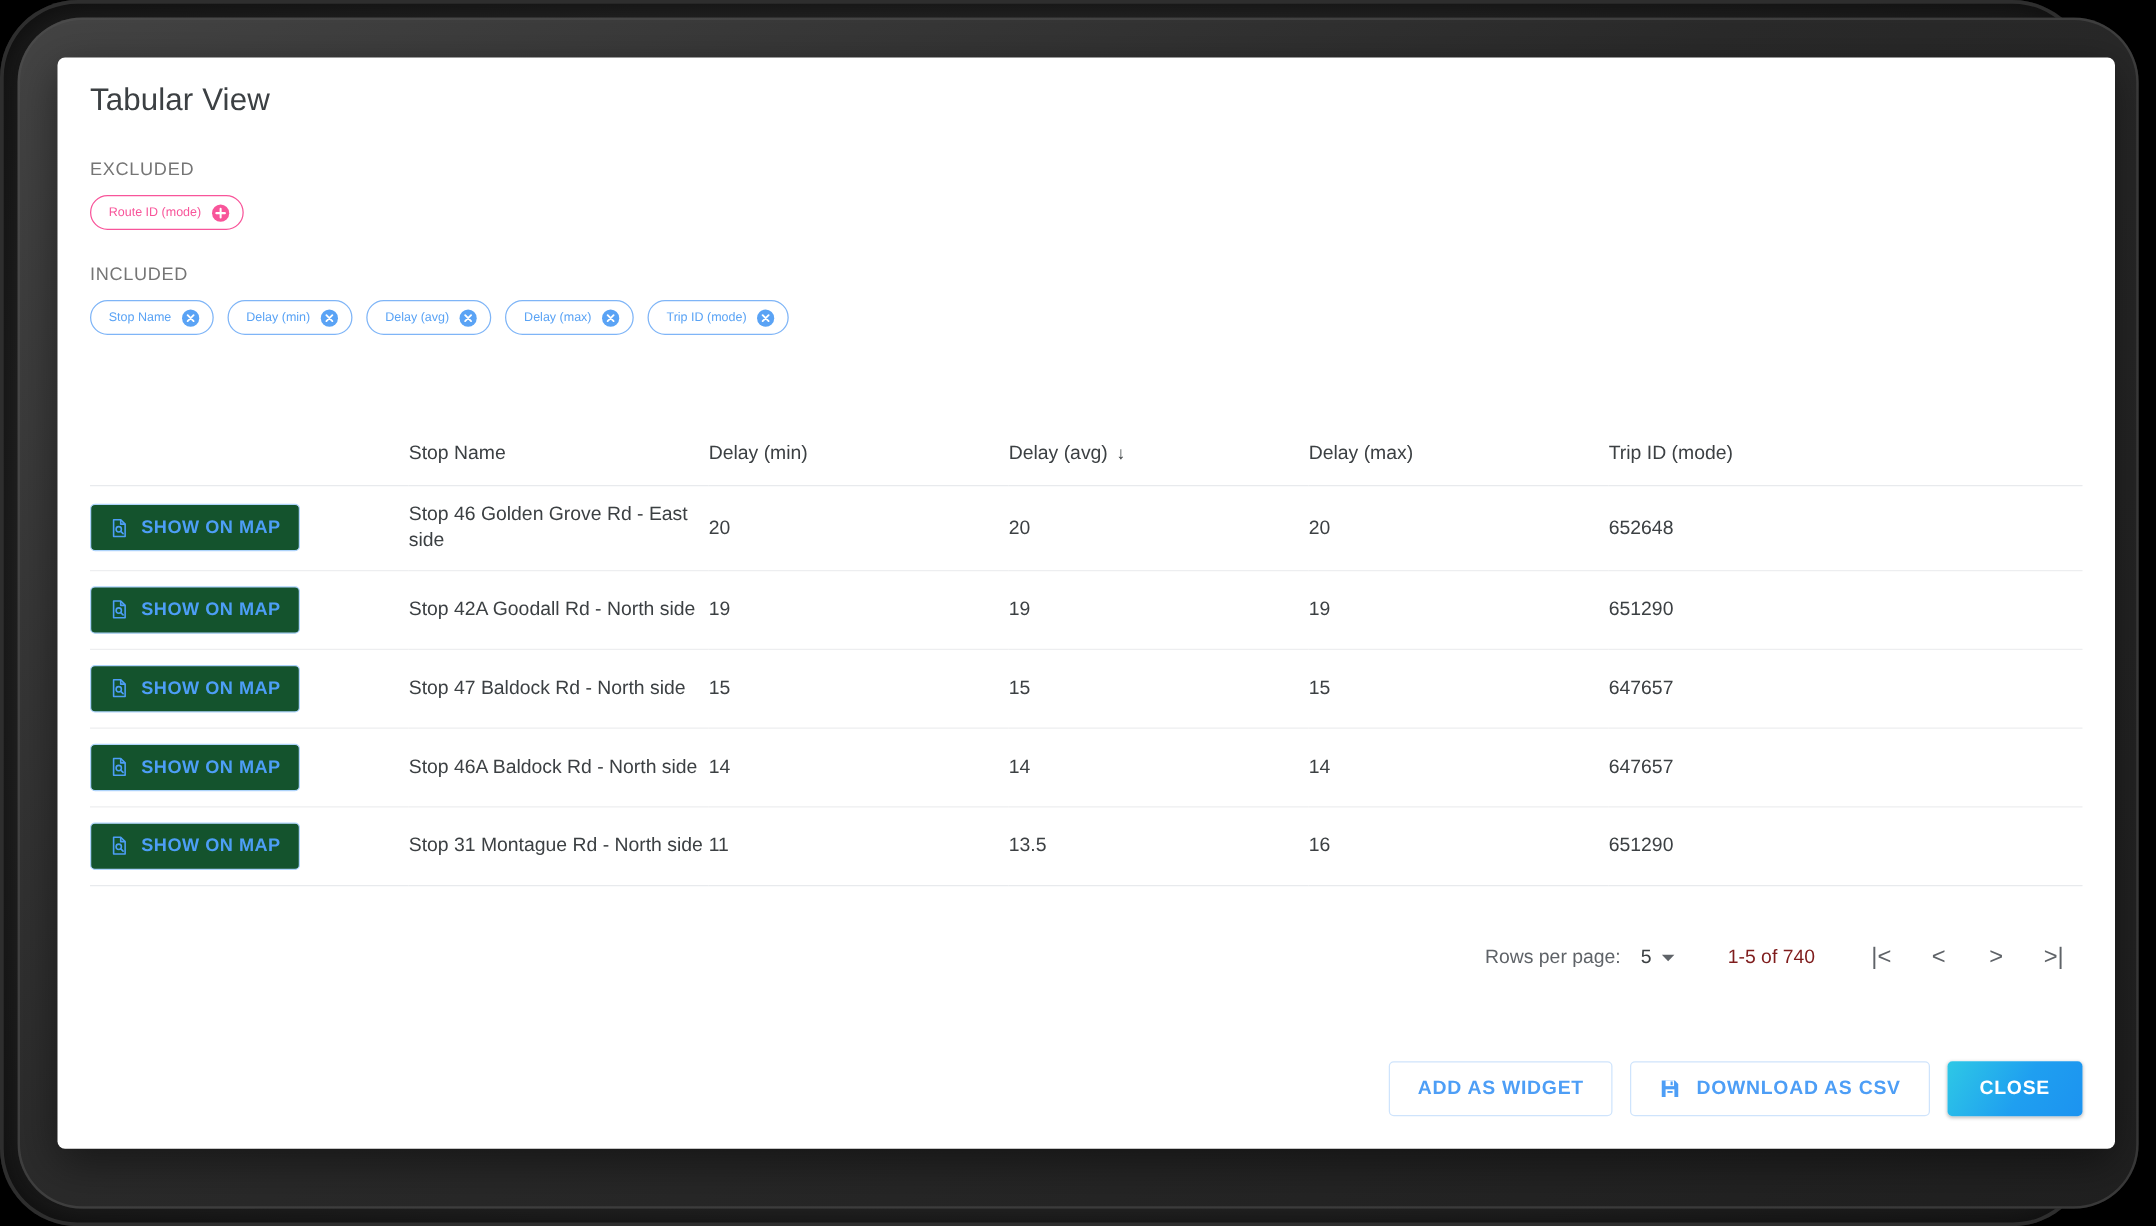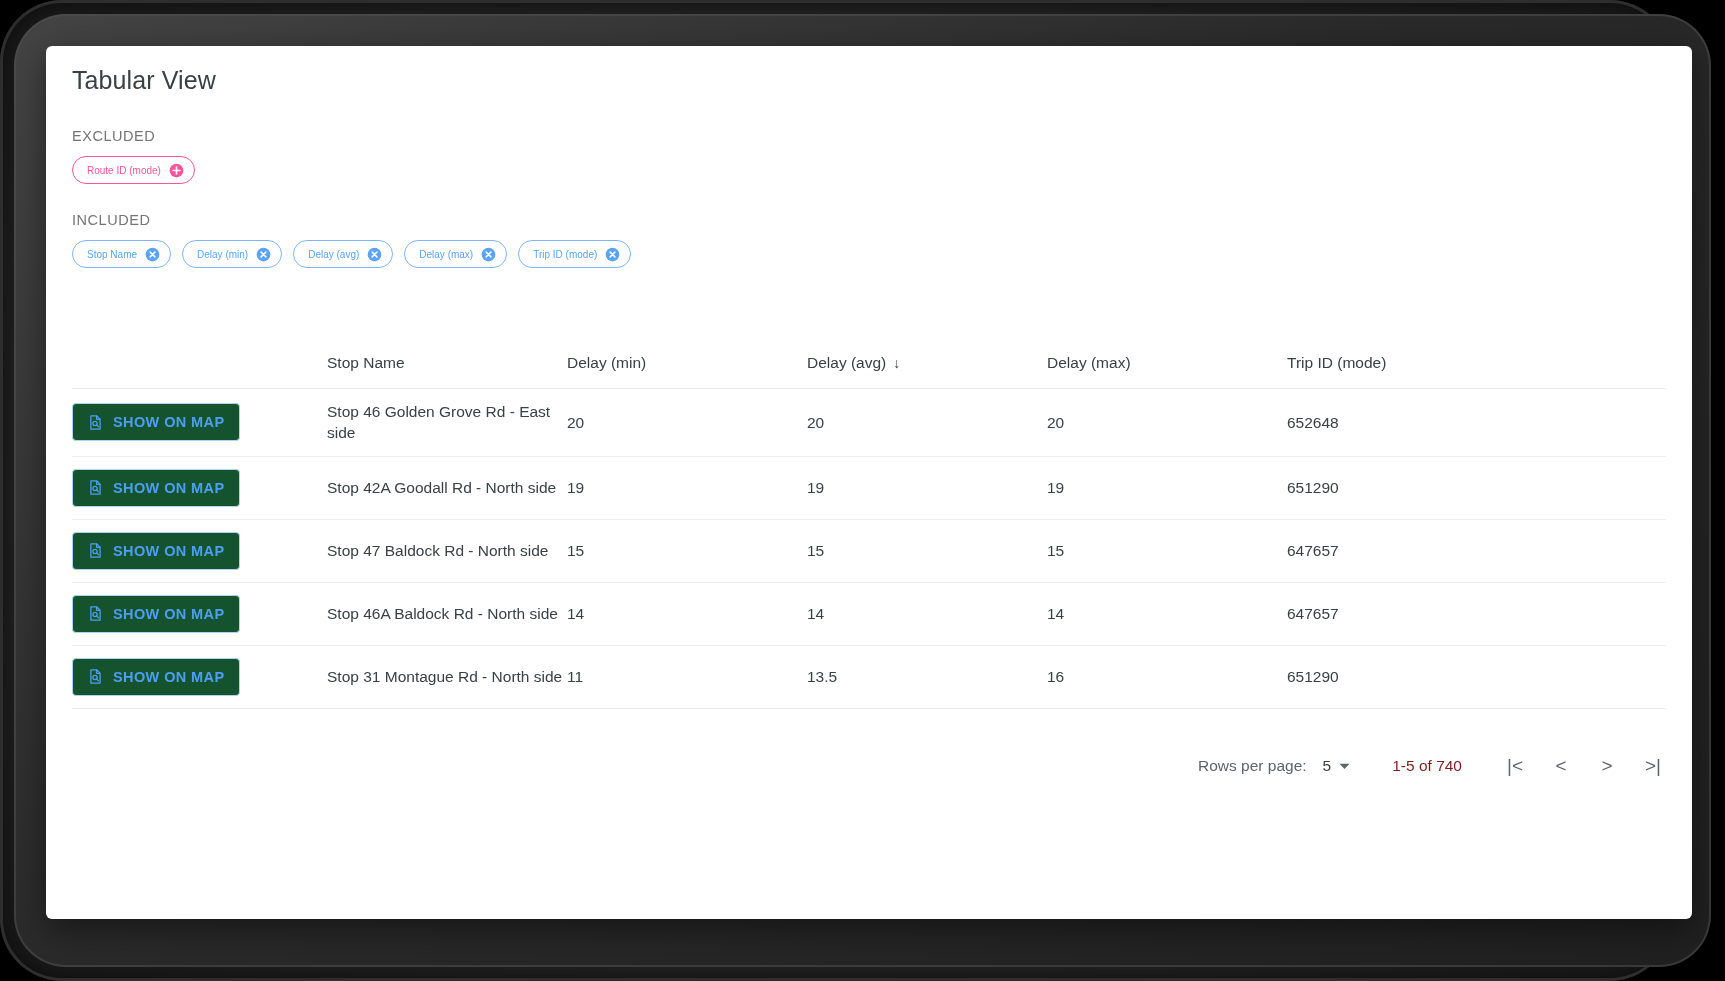--- a/index.html
+++ b/index.html
@@ -158,21 +158,21 @@
     letter-spacing: .4px;
     cursor: pointer;
     font-family: inherit;
     white-space: nowrap;
   }
   .map-btn svg { width: 17px; height: 17px; flex: 0 0 auto; }
 
   
   #pagination {
     position: absolute;
-    right: 16px;
+    right: 26px;
     top: 700px;
     display: flex;
     align-items: center;
     font-size: 15.5px;
     color: #5f6368;
     gap: 0;
     justify-content: flex-end;
   }
   #rpp-label { margin-right: 16px; }
   #rpp-select {
@@ -419,15 +419,33 @@
           <path d="M0.5 0.8L5.5 6L10.5 0.8z" fill="#5f6368"></path>
         </svg>
       </span>
       <span id="range-label">1-5 of 740</span>
       <button class="pg-btn">|&lt;</button>
       <button class="pg-btn">&lt;</button>
       <button class="pg-btn">&gt;</button>
       <button class="pg-btn">&gt;|</button>
     </div>
 
+    <div id="footer">
+      <button class="ftr-btn ftr-outline">
+        <span>ADD AS WIDGET</span>
+      </button>
+      <button class="ftr-btn ftr-outline">
+        <svg viewBox="0 0 24 24" fill="none">
+          <path d="M3.2 3.2h14l3.6 3.6v14H3.2z" fill="#4d9ef6"></path>
+          <rect x="7.3" y="3.2" width="9" height="6" fill="#ffffff"></rect>
+          <rect x="12.6" y="4.2" width="2.3" height="4" fill="#4d9ef6"></rect>
+          <rect x="7.3" y="12.6" width="9.4" height="8.2" fill="#ffffff"></rect>
+          <rect x="9.2" y="14.4" width="5.6" height="2" fill="#4d9ef6"></rect>
+        </svg>
+        <span>DOWNLOAD AS CSV</span>
+      </button>
+      <button class="ftr-btn ftr-primary">
+        <span>CLOSE</span>
+      </button>
+    </div>
 
   </div>
 </div>
 
 </body></html>

